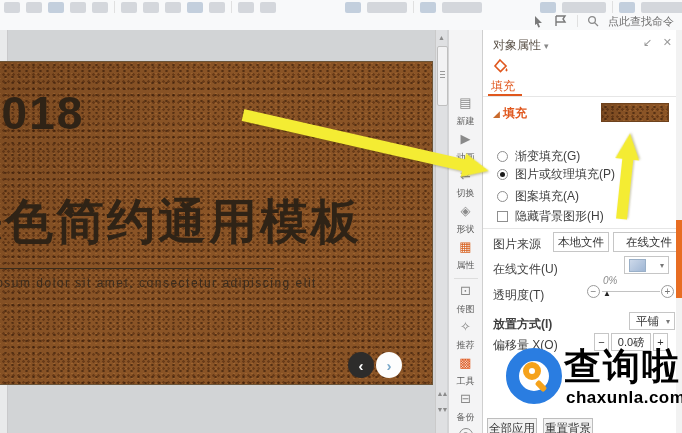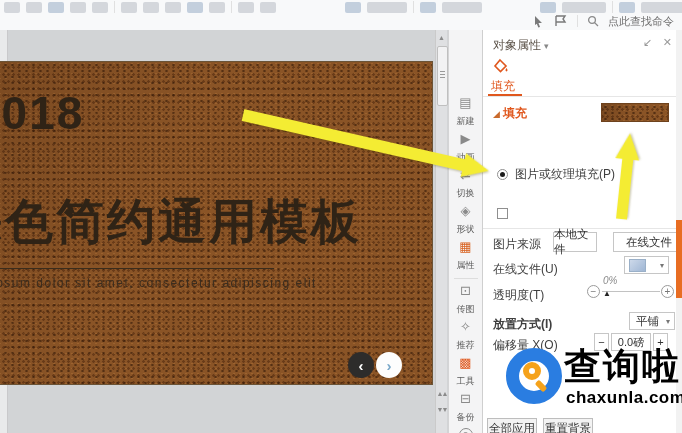--- a/index.html
+++ b/index.html
@@ -240,32 +240,41 @@
     </div>
     <div class="p-tablab">填充</div>
     <div class="p-tabline"></div>
     <div class="p-div" style="top:66px;"></div>
 
     <div class="p-sec">
       <span class="tri">◢</span><span>填充</span>
     </div>
     <div class="swatch leather"></div>
 
+    <div class="optrow" style="top:118px;">
+      <span class="radio"></span>
+      <span>渐变填充(G)</span>
+    </div>
     <div class="optrow" style="top:136px;">
       <span class="radio sel"></span>
       <span>图片或纹理填充(P)</span>
     </div>
+    <div class="optrow" style="top:158px;">
+      <span class="radio"></span>
+      <span>图案填充(A)</span>
+    </div>
     <div class="optrow" style="top:178px;">
       <span class="checkbox"></span>
+      <span>隐藏背景图形(H)</span>
     </div>
 
     <div class="p-div" style="top:198px;"></div>
 
     <div class="p-lab" style="top:206px;text-align:right;">图片来源</div>
-    <div class="p-btn" style="left:70px;top:202px;width:44px;">本地文件</div>
+    <div class="p-btn" style="left:70px;top:202px;width:56px;">本地文件</div>
     <div class="p-btn" style="left:130px;top:202px;width:72px;">在线文件</div>
 
     <div class="p-lab" style="top:231px;">在线文件(U)</div>
     <div class="dd" style="left:141px;top:226px;width:45px;height:18px;">
       <span class="tex-thumb"></span>
       <span class="caret">▾</span>
     </div>
 
     <div class="p-lab" style="top:257px;">透明度(T)</div>
     <div class="sl-pct" style="left:120px;top:245px;">0%</div>

